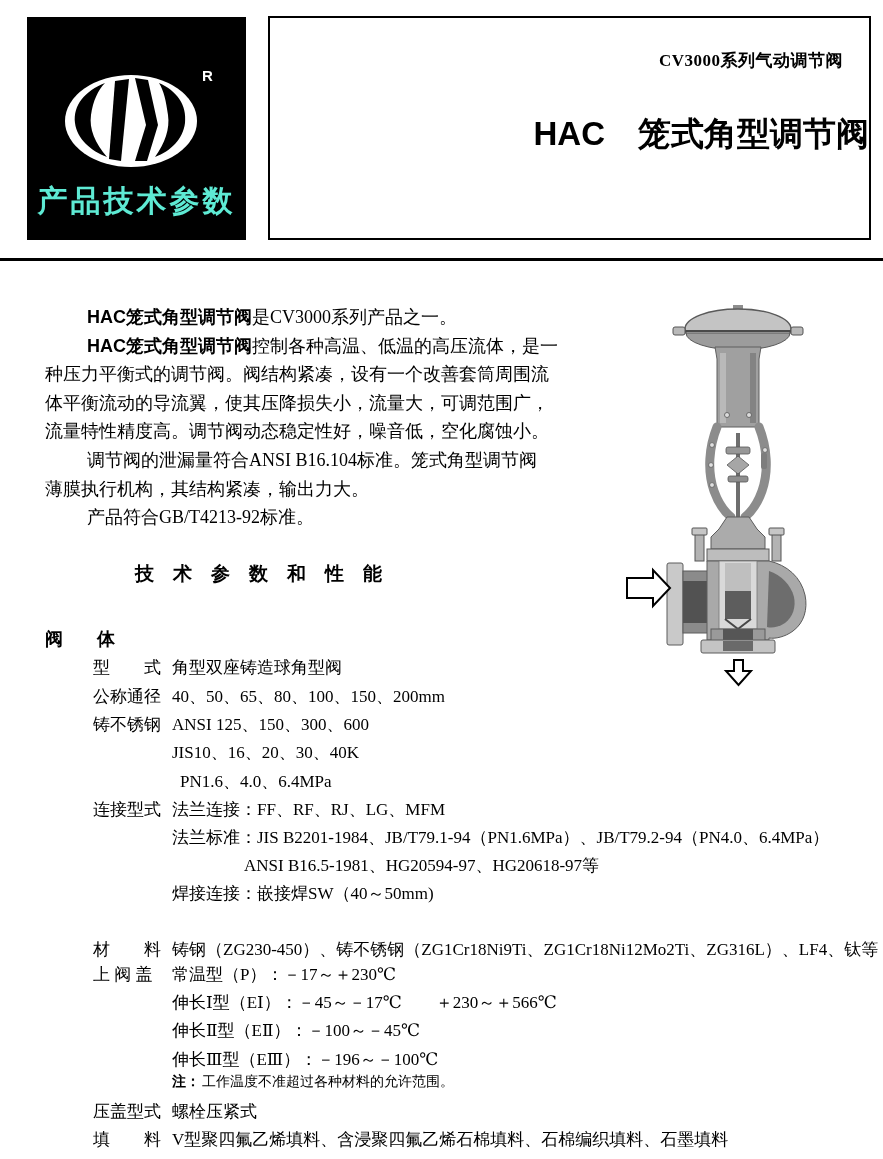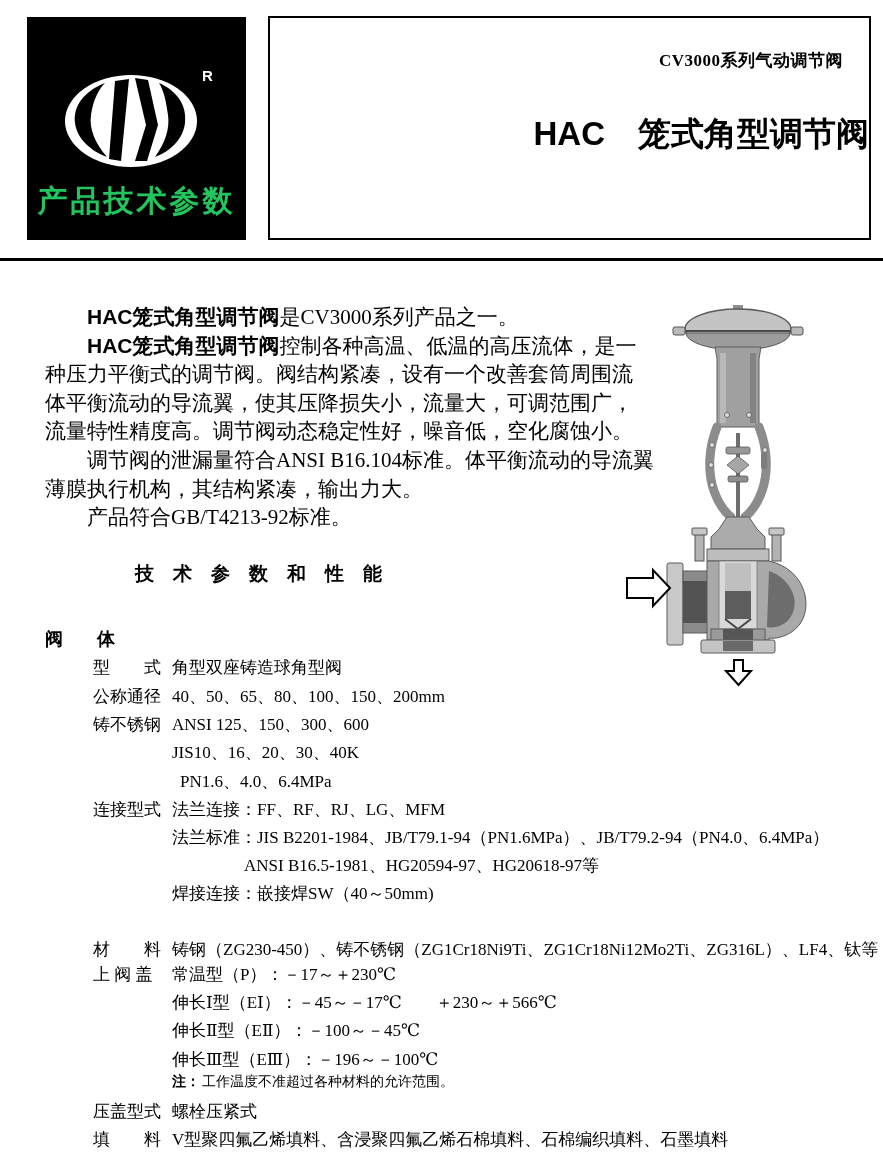--- a/index.html
+++ b/index.html
@@ -4,33 +4,33 @@
 <style>
   html,body{margin:0;padding:0;background:#fff;}
   .page{position:relative;width:883px;height:1159px;background:#ffffff;color:#000;
         font-family:"Liberation Serif","DejaVu Serif",serif;overflow:hidden;}
 
   
   .logo-box{position:absolute;left:27px;top:17px;width:219px;height:223px;background:#000;}
   .logo-mark{position:absolute;left:36px;top:56px;}
   .logo-r{position:absolute;left:175px;top:50px;color:#fff;
           font:bold 15px "Liberation Sans","DejaVu Sans",sans-serif;}
-  .logo-caption{position:absolute;left:0;right:0;top:167px;text-align:center;color:#22c55e;
+  .logo-caption{position:absolute;left:0;right:0;top:167px;text-align:center;color:#5eead4;
           font:bold 30px/1.1 "Liberation Sans","DejaVu Sans",sans-serif;letter-spacing:3px;}
 
   .header-box{position:absolute;left:268px;top:16px;width:599px;height:220px;border:2px solid #000;}
   .series{position:absolute;top:31px;right:26px;letter-spacing:.5px;
           font:bold 17px "Liberation Serif","DejaVu Serif",serif;}
   .page-title{position:absolute;left:0;right:0;top:94px;text-align:right;
           font:bold 33px "Liberation Sans","DejaVu Sans",sans-serif;}
 
   .divider{position:absolute;left:0;top:258px;width:883px;height:3px;background:#000;}
 
   
-  .intro{position:absolute;left:45px;top:303px;font-size:21px;line-height:28.6px;white-space:nowrap;}
+  .intro{position:absolute;left:45px;top:303px;font-size:18px;line-height:28.6px;white-space:nowrap;}
   .intro .ind{padding-left:42px;}
   .intro b{font-family:"Liberation Sans","DejaVu Sans",sans-serif;font-weight:bold;}
 
   .sec-heading{position:absolute;left:135px;top:561px;
           font:bold 19px "Liberation Sans","DejaVu Sans",sans-serif;}
 
   
   .group-heading{position:absolute;left:45px;top:627px;letter-spacing:8px;
           font:bold 18px "Liberation Sans","DejaVu Sans",sans-serif;}
   .spec-line{position:absolute;left:0;width:744px;height:22px;font-size:17px;white-space:nowrap;}
@@ -70,21 +70,21 @@
   </div>
 
   <div class="divider"></div>
 
   <div class="intro">
     <div class="ind"><b>HAC笼式角型调节阀</b><span>是CV3000系列产品之一。</span></div>
     <div class="ind"><b>HAC笼式角型调节阀</b><span>控制各种高温、低温的高压流体，是一</span></div>
     <div><span>种压力平衡式的调节阀。阀结构紧凑，设有一个改善套筒周围流</span></div>
     <div><span>体平衡流动的导流翼，使其压降损失小，流量大，可调范围广，</span></div>
     <div><span>流量特性精度高。调节阀动态稳定性好，噪音低，空化腐蚀小。</span></div>
-    <div class="ind"><span>调节阀的泄漏量符合ANSI B16.104标准。体平衡流动的导流翼</span></div>
+    <div class="ind"><span>调节阀的泄漏量符合ANSI B16.104标准。笼式角型调节阀</span></div>
     <div><span>薄膜执行机构，其结构紧凑，输出力大。</span></div>
     <div class="ind"><span>产品符合GB/T4213-92标准。</span></div>
   </div>
 
   <div class="sec-heading">技　术　参　数　和　性　能</div>
 
   <div class="figure">
     <svg width="200" height="395" viewBox="0 0 200 395">
 
       <rect x="118" y="10" width="10" height="6" fill="#8e8e8e"></rect>

